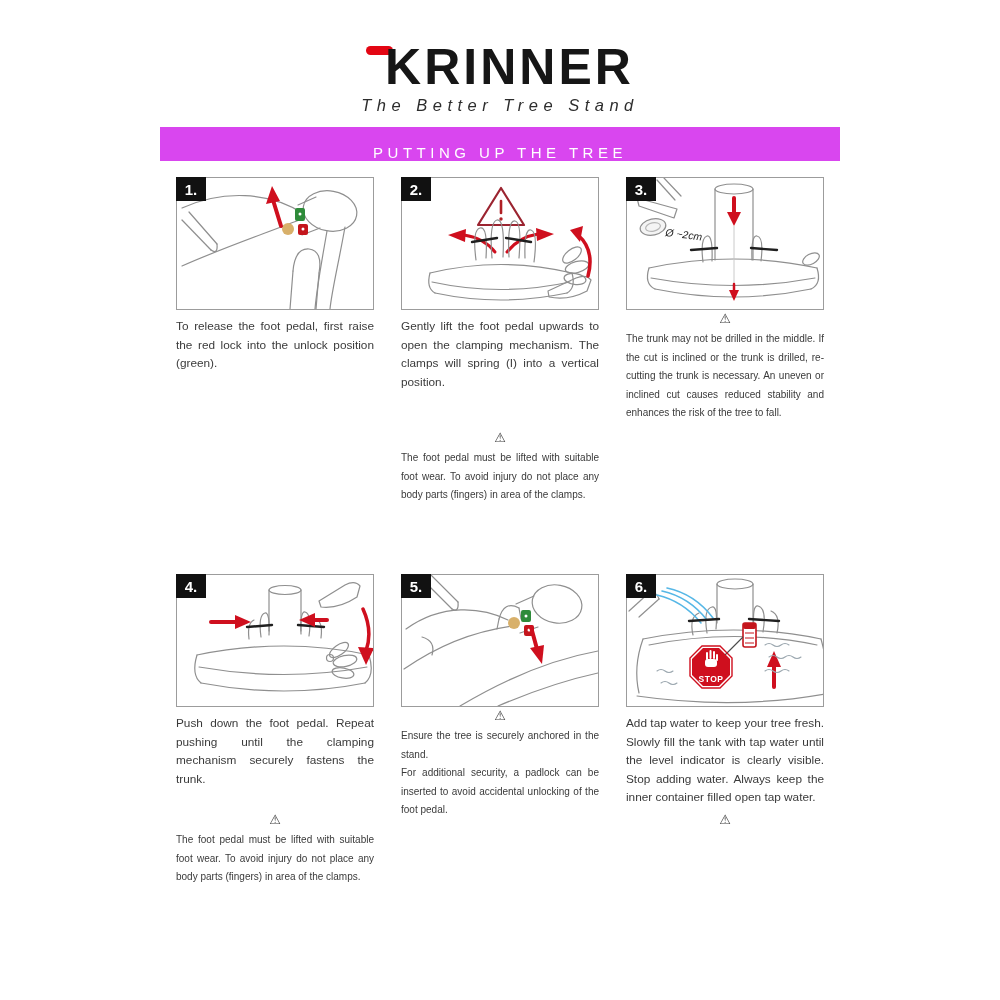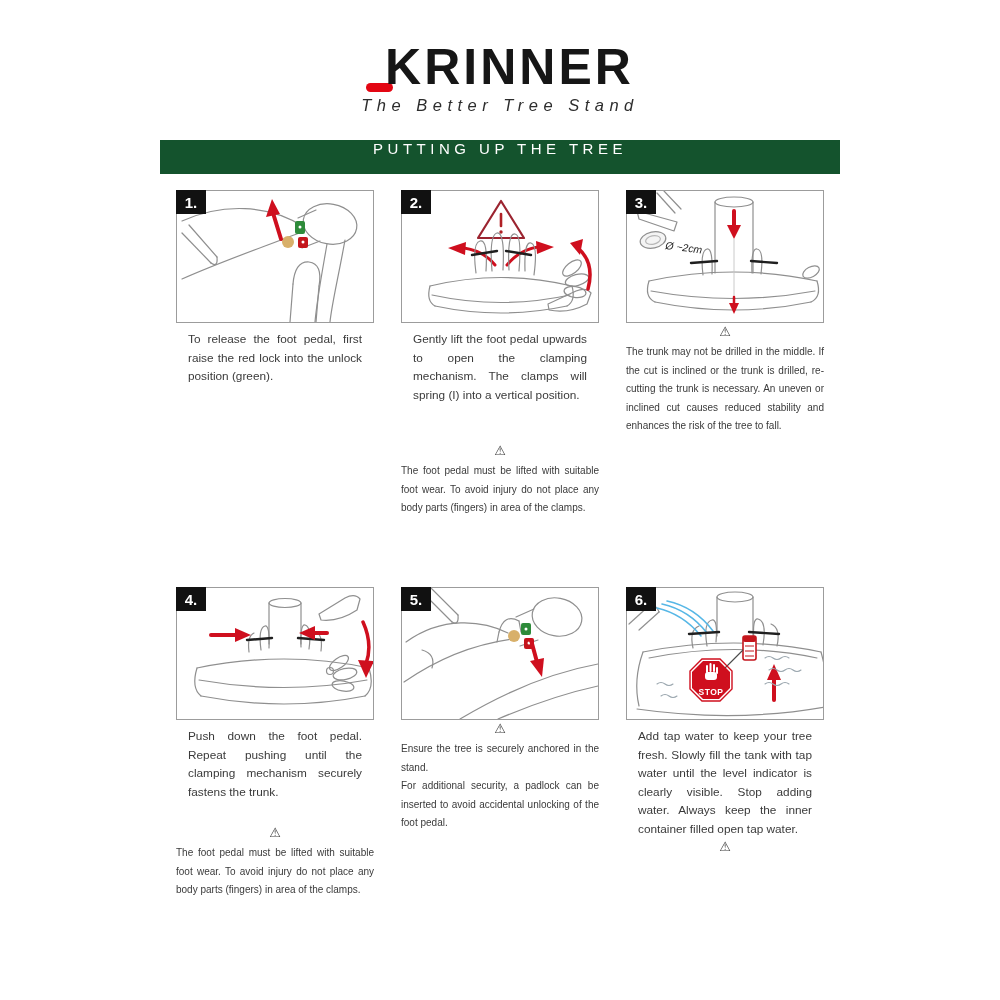--- a/index.html
+++ b/index.html
@@ -1,33 +1,33 @@
 <!DOCTYPE html>
 <html><head>
 <meta charset="utf-8">
 <style>
   html,body{margin:0;padding:0;background:#fff;}
   body{width:1000px;height:1000px;overflow:hidden;font-family:"Liberation Sans",sans-serif;color:#3a3a3a;}
   .page{width:680px;margin:0 auto;padding-top:42px;}
 
   
-  .logo-row{display:flex;justify-content:center;align-items:flex-end;}
+  .logo-row{display:flex;justify-content:center;align-items:flex-start;}
   .logo-dash{width:27px;height:9px;background:#e30613;border-radius:5px;margin-right:-8px;margin-top:4px;}
   .logo-text{font-size:50px;font-weight:700;letter-spacing:3px;color:#161616;line-height:1;}
   .tagline{text-align:center;font-style:italic;font-size:16.5px;letter-spacing:5.5px;color:#2d2d2d;margin-top:4px;}
-  .banner{margin-top:25px;height:34px;background:#14532d;display:flex;align-items:flex-start;justify-content:center;}
+  .banner{margin-top:12px;height:34px;background:#d946ef;display:flex;align-items:flex-end;justify-content:center;}
   .banner-text{color:#fff;font-size:15px;font-weight:500;letter-spacing:4.5px;}
 
   
   .grid{margin-top:16px;padding:0 16px;display:grid;grid-template-columns:repeat(3,1fr);column-gap:27px;grid-template-rows:397px auto;}
   .cell{min-width:0;}
   .fig{position:relative;height:131px;border:1px solid #9c9c9c;margin:0;background:#fff;}
   .fig svg{display:block;width:100%;height:100%;}
   .badge{position:absolute;top:-1px;left:-1px;width:30px;height:24px;background:#111;color:#fff;font-weight:700;font-size:15px;display:flex;align-items:center;justify-content:center;}
-  .caption{margin:7px 12px 0;font-size:11.8px;line-height:18.5px;text-align:justify;min-height:112px;}
+  .caption{margin:7px 0 0;font-size:11.8px;line-height:18.5px;text-align:justify;min-height:112px;}
   .row2 .caption{min-height:97px;}
   .warn{margin-top:2px;}
   .warn-icon{text-align:center;font-size:13px;line-height:1;color:#3b3b3b;margin-bottom:5px;}
   .warn p{margin:0;font-size:10px;line-height:18.5px;text-align:justify;white-space:pre-line;}
 
   
   .art{stroke:#8f8f8f;fill:none;stroke-width:1.2;stroke-linecap:round;stroke-linejoin:round;}
   .dark{stroke:#1f1f1f;stroke-width:2.4;stroke-linecap:round;}
   .redl{stroke:#cf0f1e;fill:none;stroke-linecap:round;}
   .redf{fill:#cf0f1e;stroke:none;}

